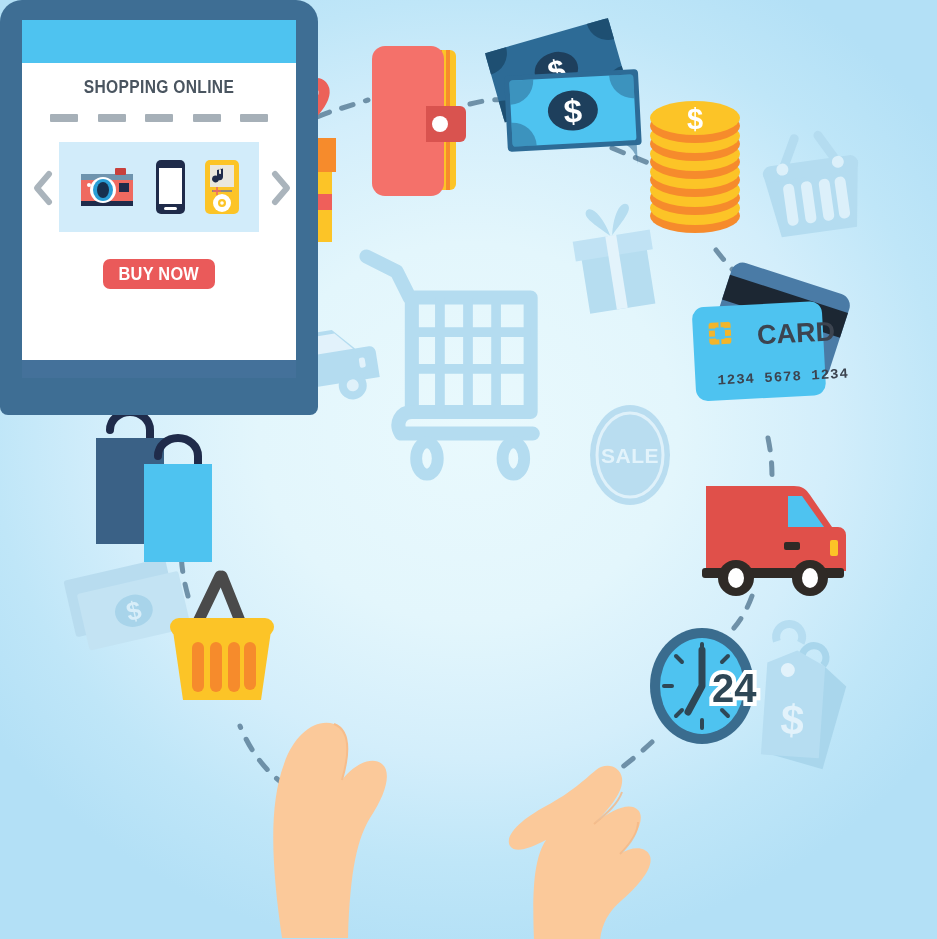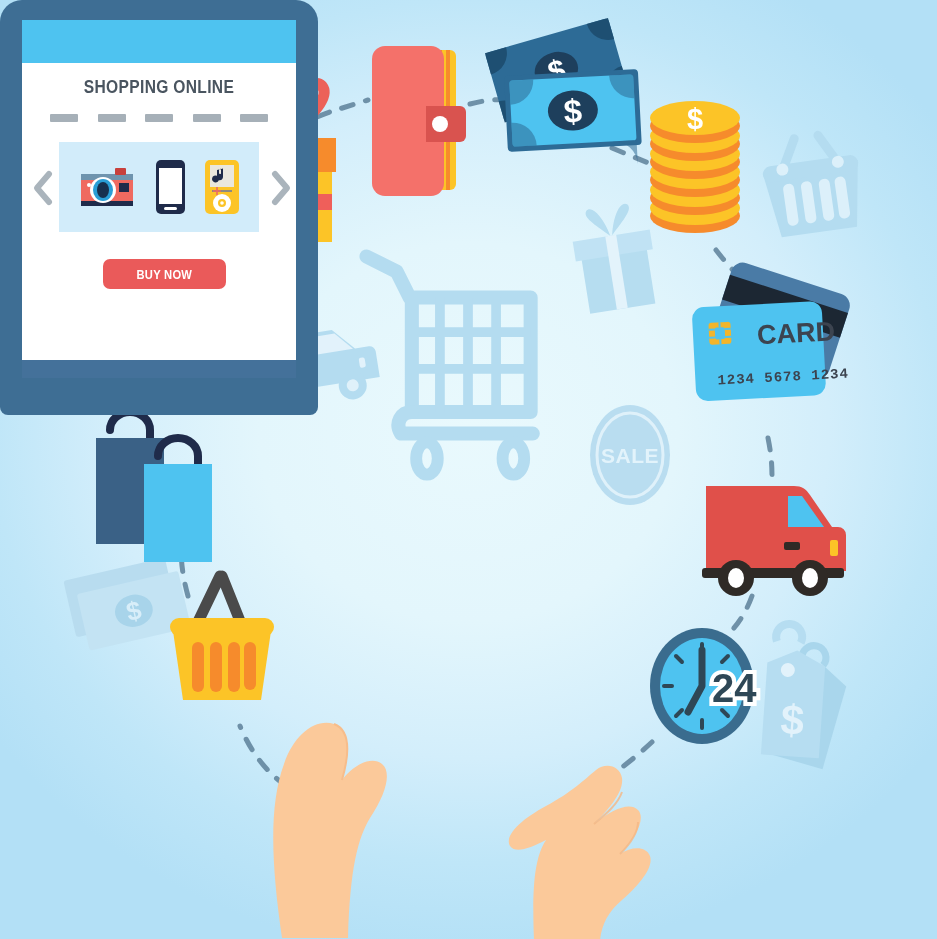--- a/index.html
+++ b/index.html
@@ -21,23 +21,23 @@
   .scr-title{position:absolute;left:0;top:56px;width:274px;text-align:center;
     font-family:"Liberation Sans",sans-serif;font-weight:bold;font-size:19px;letter-spacing:.4px;
     color:#4a5560;transform:scaleX(.82);transform-origin:50% 50%;white-space:nowrap;}
   .scr-dashes{position:absolute;left:28px;top:94px;width:218px;height:8px;display:flex;justify-content:space-between;}
   .scr-dashes i{display:block;width:28px;height:8px;background:#a6b0b8;border-radius:1px;}
   .carousel{position:absolute;left:37px;top:122px;width:200px;height:90px;background:#d2ecfa;}
   .arrow{position:absolute;top:150px;width:22px;height:36px;}
   .arrow.left{left:10px;}
   .arrow.right{left:248px;}
   .prod-row{position:absolute;left:37px;top:122px;width:200px;height:90px;display:flex;align-items:center;justify-content:space-evenly;}
-  .buy-now{position:absolute;left:81px;top:239px;width:123px;height:30px;border-radius:7px;background:#ea5a5a;
+  .buy-now{position:absolute;left:81px;top:239px;width:112px;height:30px;border-radius:7px;background:#ea5a5a;
     display:flex;align-items:center;justify-content:center;
-    font-family:"Liberation Sans",sans-serif;font-weight:bold;font-size:13px;color:#fff;letter-spacing:.3px;}
+    font-family:"Liberation Sans",sans-serif;font-weight:bold;font-size:19px;color:#fff;letter-spacing:.3px;}
   .buy-now span{transform:scaleX(.86);transform-origin:50% 50%;display:block;white-space:nowrap;}
   .tab-chin{position:absolute;left:22px;top:360px;width:274px;height:18px;background:#44719a;}
 
   
   #handL{left:254px;top:668px;}
   #handR{left:480px;top:680px;}
 
   
   .card-word{font-family:"Liberation Sans",sans-serif;font-weight:bold;font-size:27px;fill:#3c4450;letter-spacing:0px;}
   .card-num{font-family:"Liberation Mono","DejaVu Sans Mono",monospace;font-weight:bold;font-size:14px;fill:#3c4450;letter-spacing:1px;}

